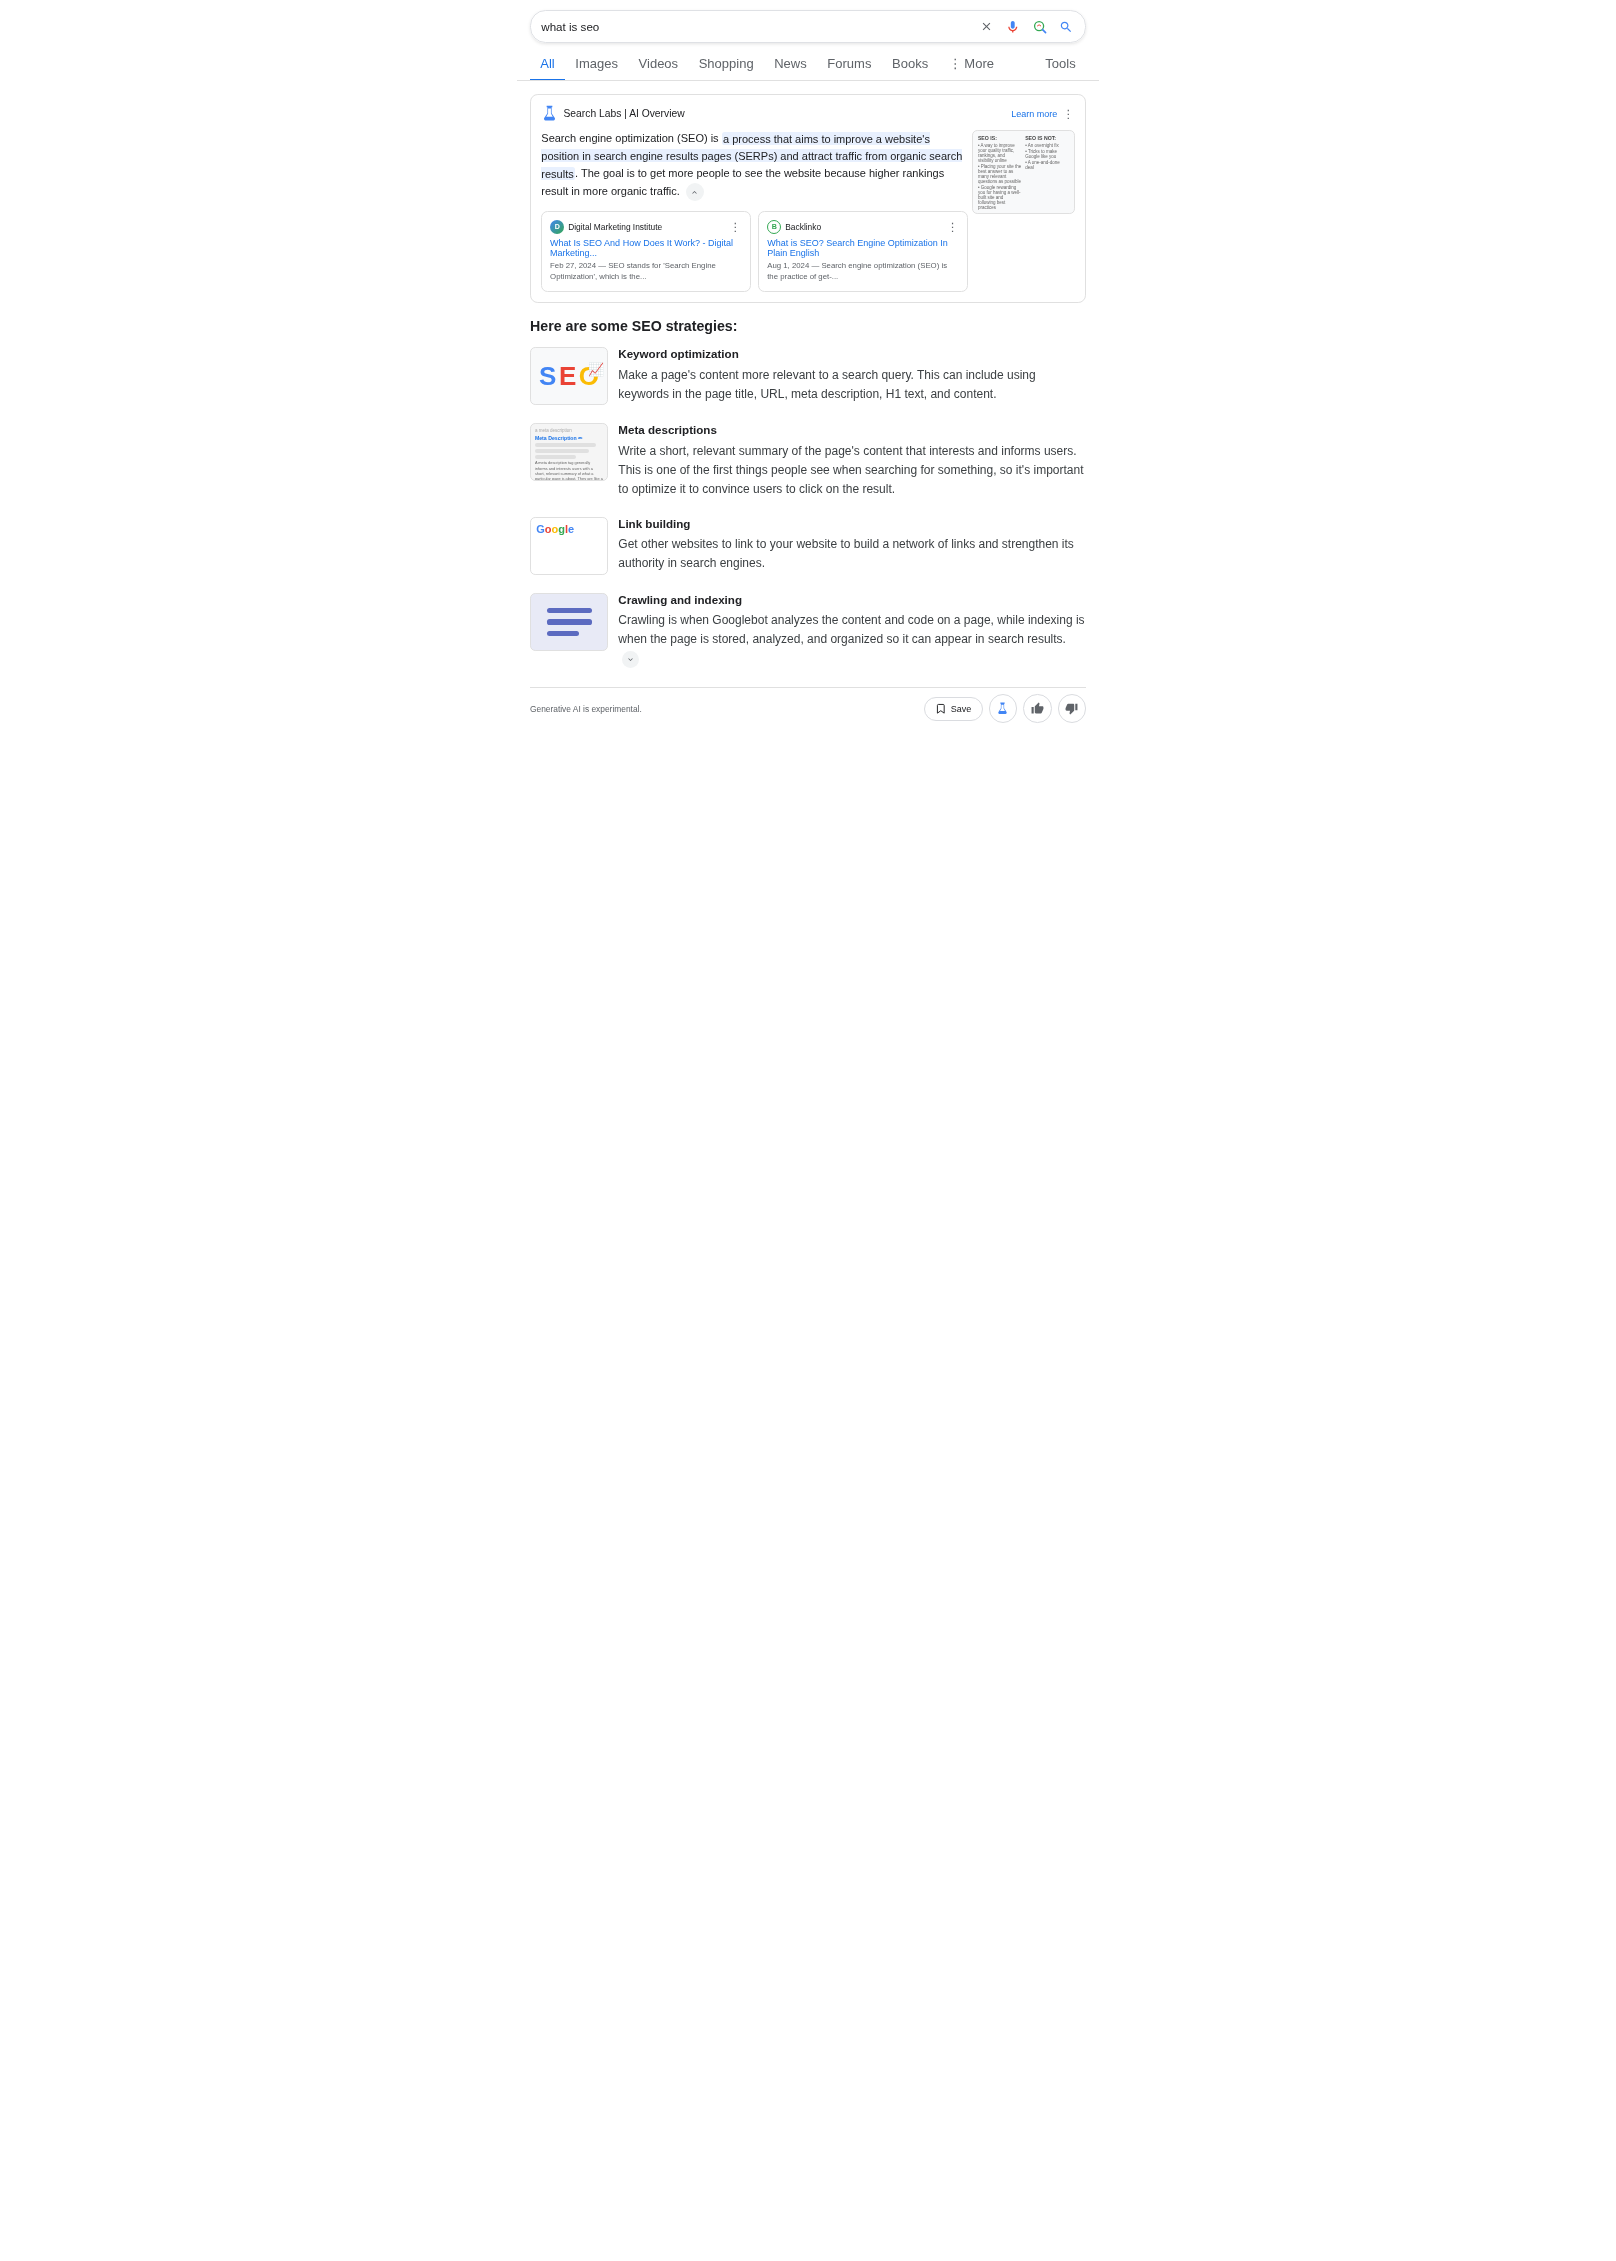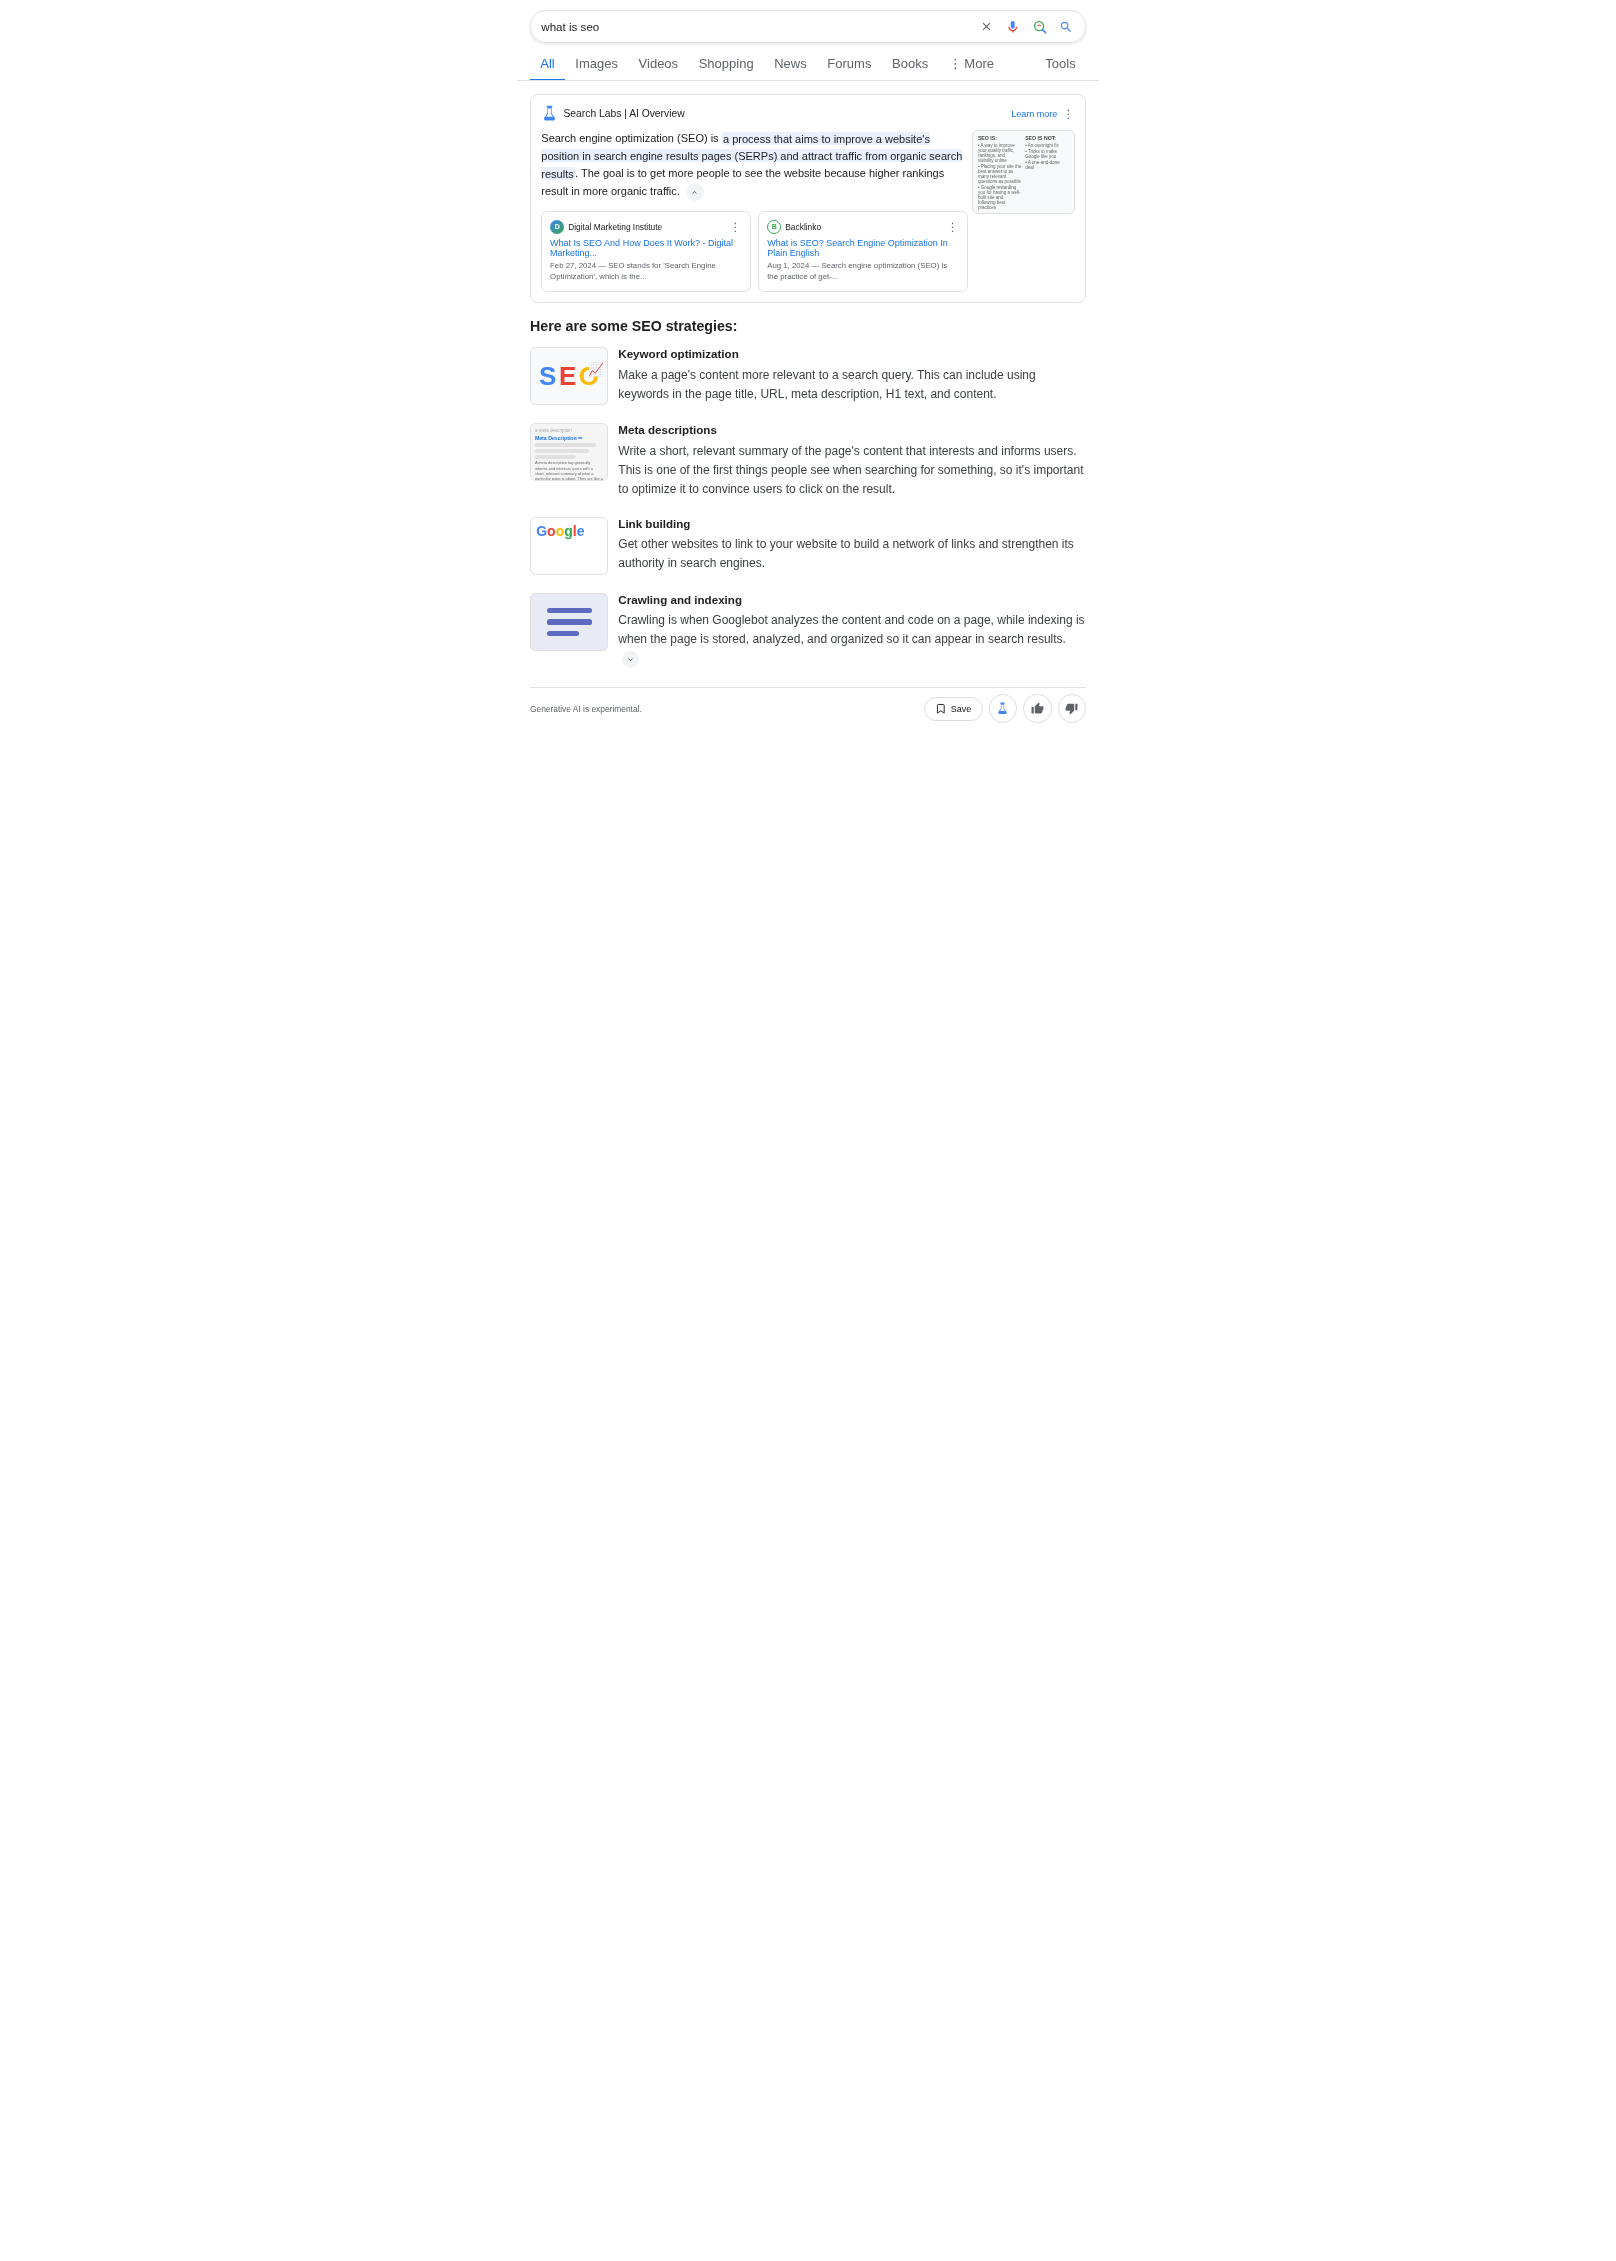--- a/index.html
+++ b/index.html
@@ -298,21 +298,21 @@
     
     .link-building-img {
       display: flex;
       flex-direction: column;
       align-items: flex-start;
       padding: 5.2px;
       width: 100%;
       height: 100%;
       font-size: 5.2px;
     }
-    .google-text { font-size: 14px; font-weight: bold; }
+    .google-text { font-size: 11px; font-weight: bold; }
     .google-g { color: #4285f4; }
     .google-o1 { color: #ea4335; }
     .google-o2 { color: #fbbc04; }
     .google-g2 { color: #34a853; }
     .google-l { color: #ea4335; }
     .google-e { color: #4285f4; }
     .link-list { margin-top: 2.6px; }
     .link-item {
       height: 2.6px;
       background: #e0e0e0;

